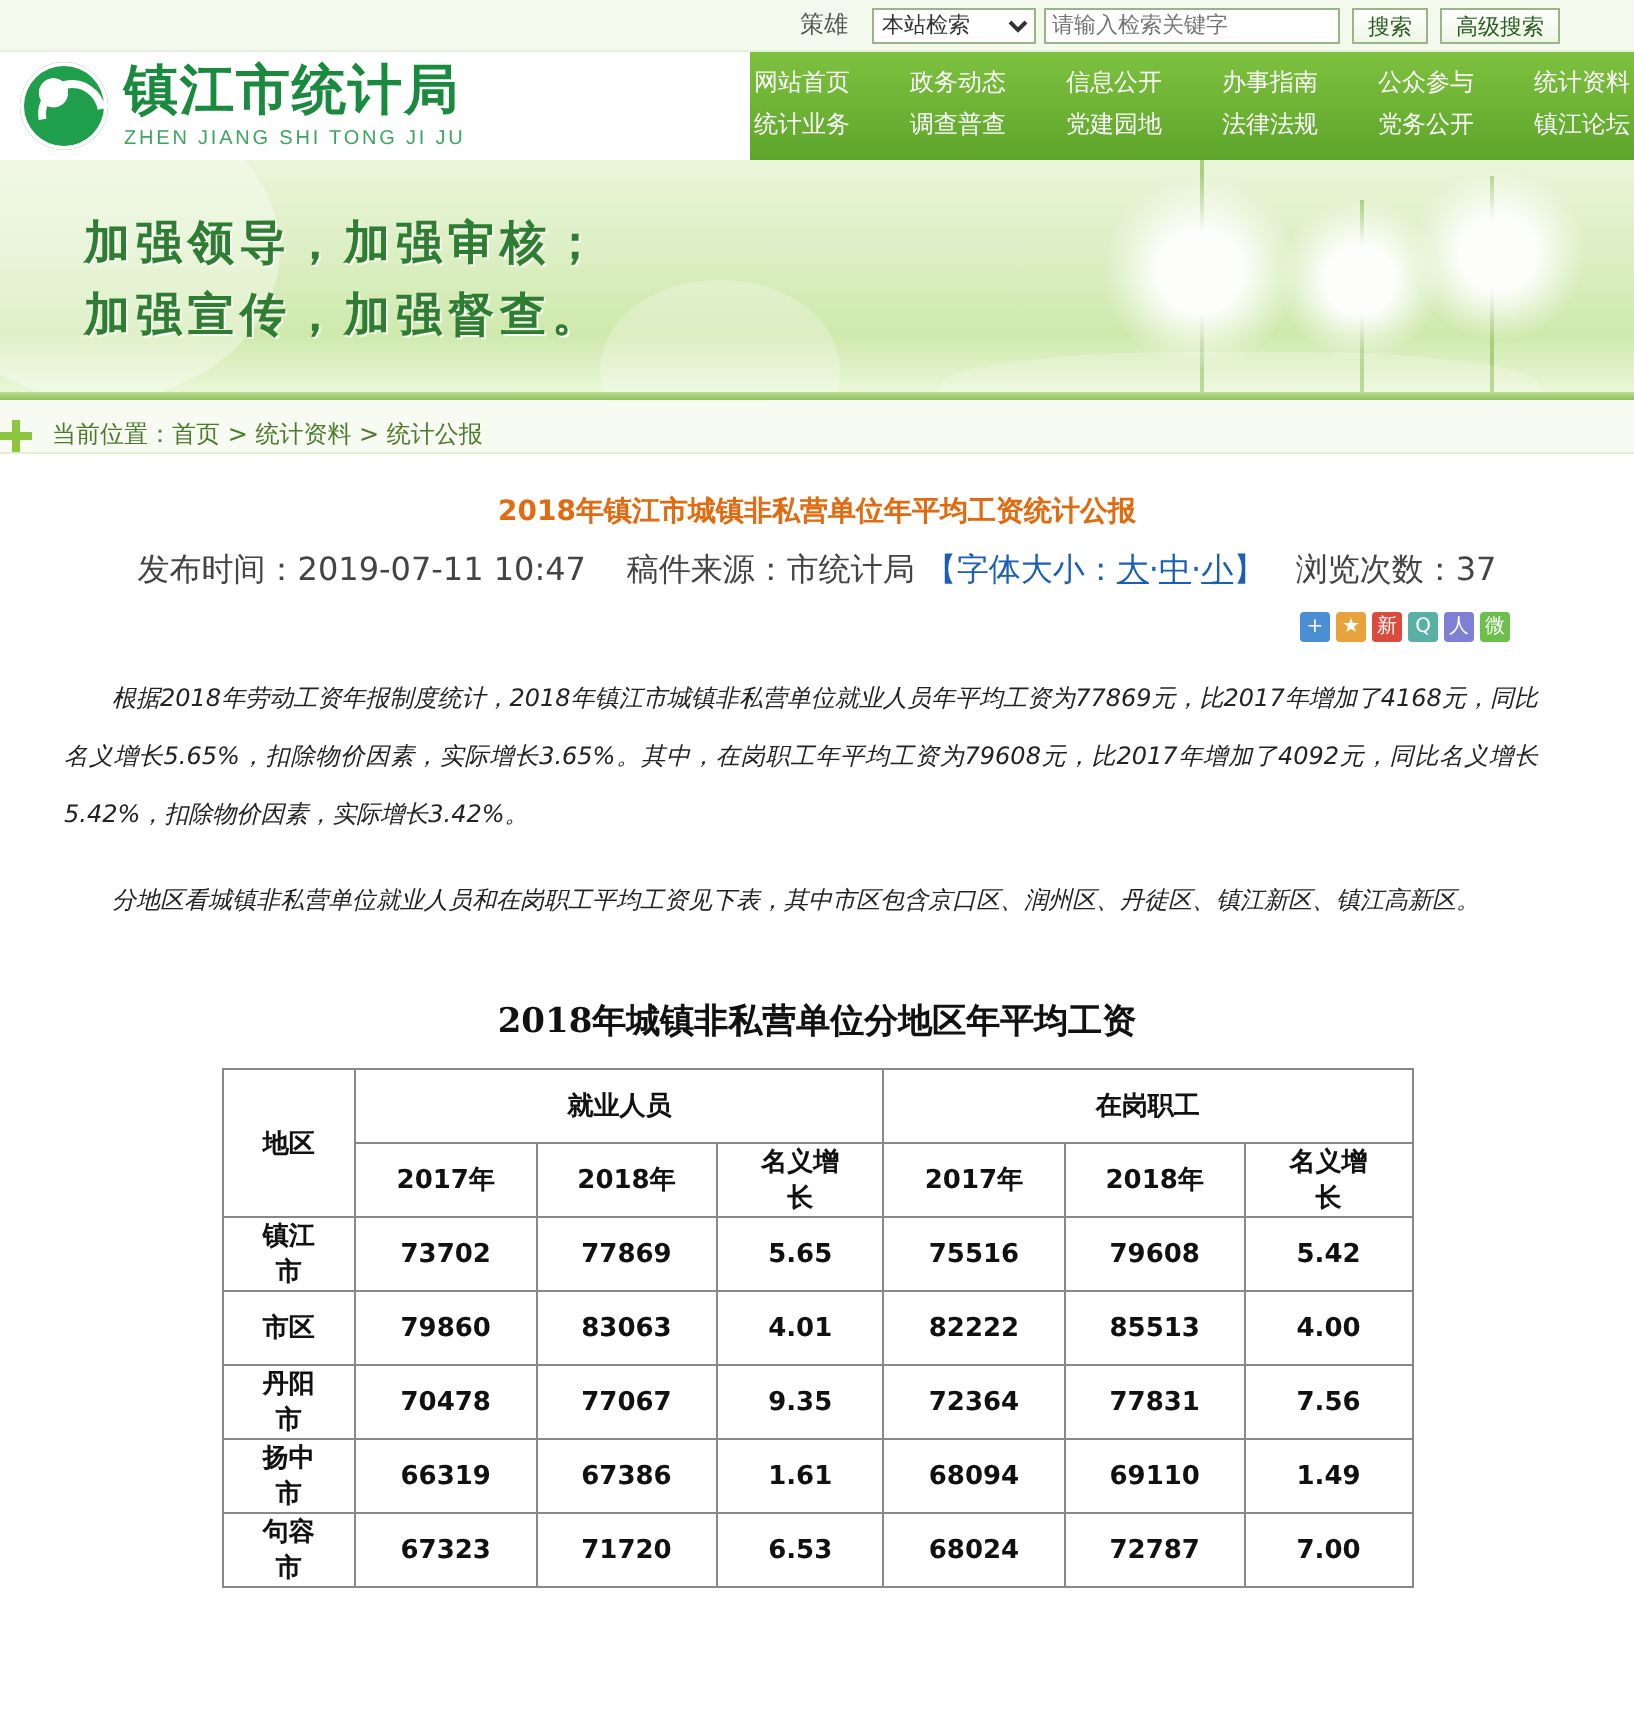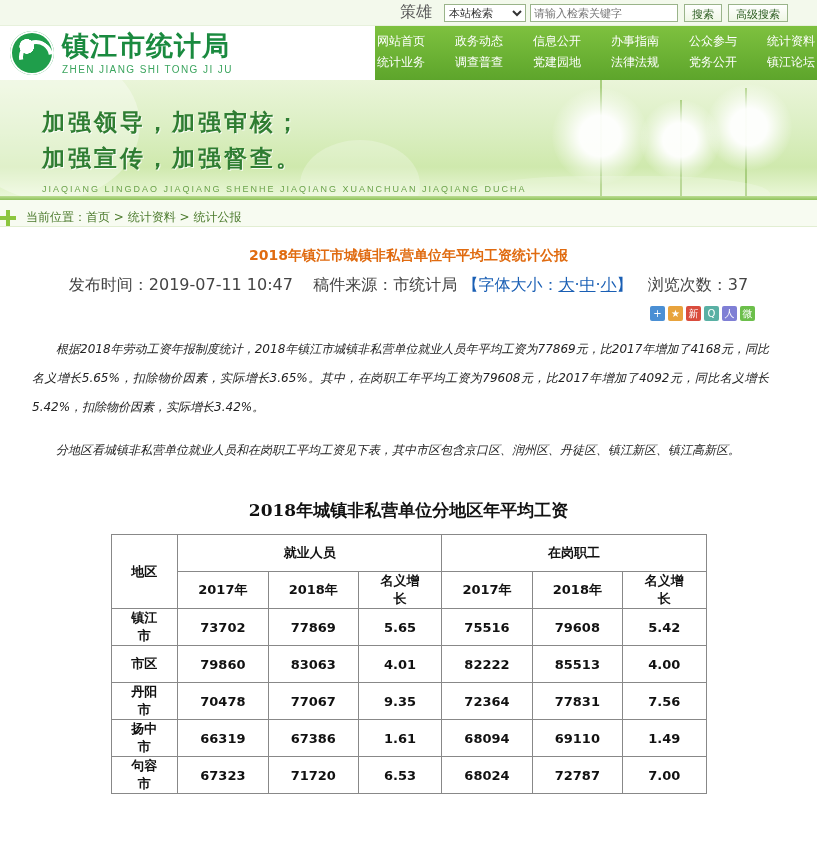--- a/index.html
+++ b/index.html
@@ -19,21 +19,21 @@
   .topbar {
     height: 26px;
     background: #f3f9ec;
     display: flex;
     align-items: center;
     padding-left: 400px;
     box-sizing: border-box;
     border-bottom: 1px solid #e7f1dc;
   }
   .topbar .welcome {
-    font-size: 16px;
+    font-size: 12px;
     color: #555;
     margin-right: 12px;
   }
   .topbar select {
     font-size: 11px;
     height: 18px;
     width: 82px;
     border: 1px solid #9ab48a;
     background: #fff;
     color: #333;
@@ -340,21 +340,20 @@
   <div class="stalk" style="left:600px; height:120px;"></div>
   <div class="stalk" style="left:680px; height:96px;"></div>
   <div class="stalk" style="left:745px; height:108px;"></div>
   <div class="puff" style="left:552px; top:8px; width:96px; height:96px;"></div>
   <div class="puff" style="left:640px; top:20px; width:80px; height:80px;"></div>
   <div class="puff" style="left:706px; top:4px; width:86px; height:86px;"></div>
   <div class="blob" style="left:470px; top:96px; width:300px; height:44px; border-radius:40%; background:rgba(255,255,255,0.2);"></div>
   <div class="banner-text">
     <div class="bt-line">加强领导，加强审核；</div>
     <div class="bt-line">加强宣传，加强督查。</div>
-    <div class="bt-py">JIAQIANG LINGDAO JIAQIANG SHENHE JIAQIANG XUANCHUAN JIAQIANG DUCHA</div>
   </div>
 </div>
 <div class="banner-bottom-line"></div>
 
 <div class="crumb-wrap">
   <span class="crumb-icon"></span>
   <span class="crumb">
     <span>当前位置：</span><a href="#">首页</a><span> &gt; </span><a href="#">统计资料</a><span> &gt; </span><a href="#">统计公报</a>
   </span>
 </div>

